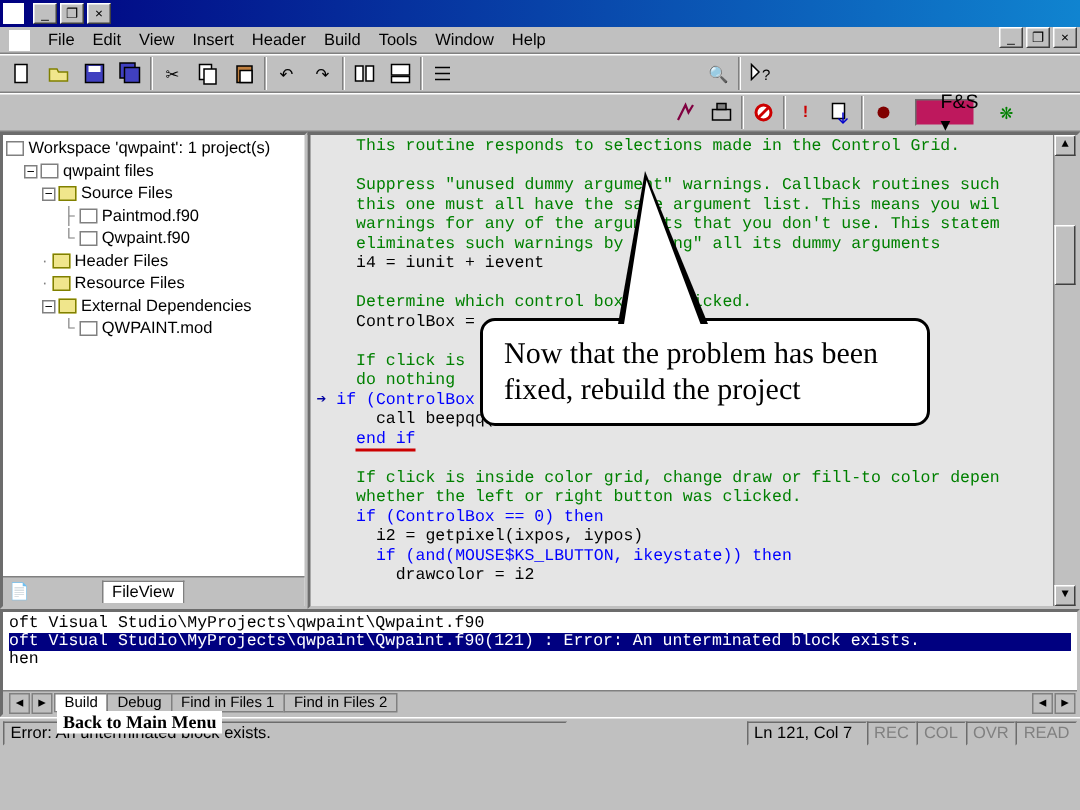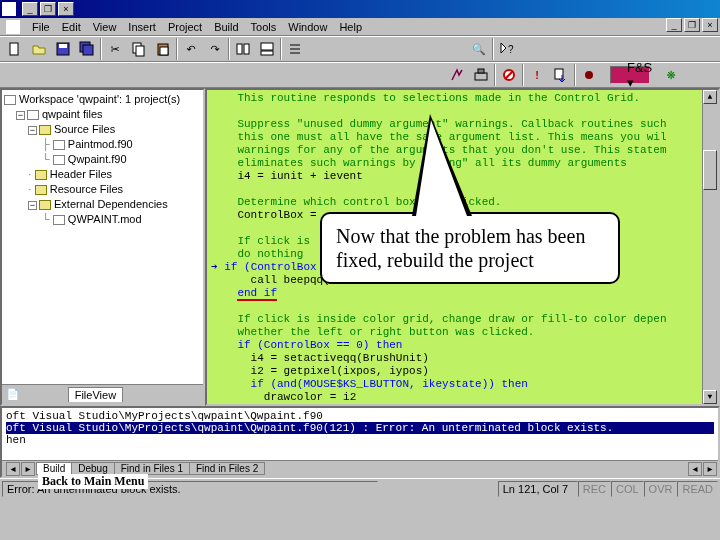--- a/index.html
+++ b/index.html
@@ -81,21 +81,21 @@
     border-top:1px solid #808080;
     display:flex; align-items:center; padding:0 4px;
     font-size:11px;
   }
   .sidetab .tab {
     background:#fff; border:1px solid #808080; padding:1px 6px;
     border-bottom:none;
     margin-left:44px;
   }
   .editor {
-    flex:1; background:#bef264;
+    flex:1; background:#e5e5e5;
     border:2px inset #c0c0c0;
     position:relative;
     font-family: "Courier New", monospace;
     font-size: 11px;
     padding: 2px 4px;
     overflow:hidden;
     line-height: 13px;
   }
   .editor .c-comment { color:#008000; }
   .editor .c-kw { color:#0000ff; }
@@ -216,21 +216,21 @@
   <div class="winbtn">❐</div>
   <div class="winbtn">×</div>
 </div>
 
 <div class="menubar">
   <span class="menu-icon"></span>
   <span>File</span>
   <span>Edit</span>
   <span>View</span>
   <span>Insert</span>
-  <span>Project</span>
+  <span>Header</span>
   <span>Build</span>
   <span>Tools</span>
   <span>Window</span>
   <span>Help</span>
   <div style="flex:1"></div>
 </div>
 <div class="secondary-titlebar">
   <div class="winbtn">_</div>
   <div class="winbtn">❐</div>
   <div class="winbtn">×</div>
@@ -387,21 +387,20 @@
     <div>&nbsp;</div>
     <div class="c-comment">&nbsp;&nbsp;&nbsp;&nbsp;<span>If click is </span><span style="visibility:hidden">____________________________________</span><span>  but</span></div>
     <div class="c-comment">&nbsp;&nbsp;&nbsp;&nbsp;<span>do nothing </span></div>
     <div><span style="color:#0000a0">➔&nbsp;</span><span class="c-kw">if (ControlBox </span></div>
     <div class="c-norm">&nbsp;&nbsp;&nbsp;&nbsp;&nbsp;&nbsp;<span>call beepqq(</span></div>
     <div class="c-kw">&nbsp;&nbsp;&nbsp;&nbsp;<span class="underline-red">end if</span></div>
     <div>&nbsp;</div>
     <div class="c-comment">&nbsp;&nbsp;&nbsp;&nbsp;<span>If click is inside color grid, change draw or fill-to color depen</span></div>
     <div class="c-comment">&nbsp;&nbsp;&nbsp;&nbsp;<span>whether the left or right button was clicked.</span></div>
     <div class="c-kw">&nbsp;&nbsp;&nbsp;&nbsp;<span>if (ControlBox == 0) then</span></div>
-    <div class="c-norm">&nbsp;&nbsp;&nbsp;&nbsp;&nbsp;&nbsp;<span>i4 = setactiveqq(BrushUnit)</span></div>
     <div class="c-norm">&nbsp;&nbsp;&nbsp;&nbsp;&nbsp;&nbsp;<span>i2 = getpixel(ixpos, iypos)</span></div>
     <div class="c-kw">&nbsp;&nbsp;&nbsp;&nbsp;&nbsp;&nbsp;<span>if (and(MOUSE$KS_LBUTTON, ikeystate)) then</span></div>
     <div class="c-norm">&nbsp;&nbsp;&nbsp;&nbsp;&nbsp;&nbsp;&nbsp;&nbsp;<span>drawcolor = i2</span></div>
 
     <div class="scrollbar-v">
       <div class="sbtn" style="top:0">▲</div>
       <div class="thumb" style="top:60px; height:40px"></div>
       <div class="sbtn" style="bottom:0">▼</div>
     </div>
   </div>

